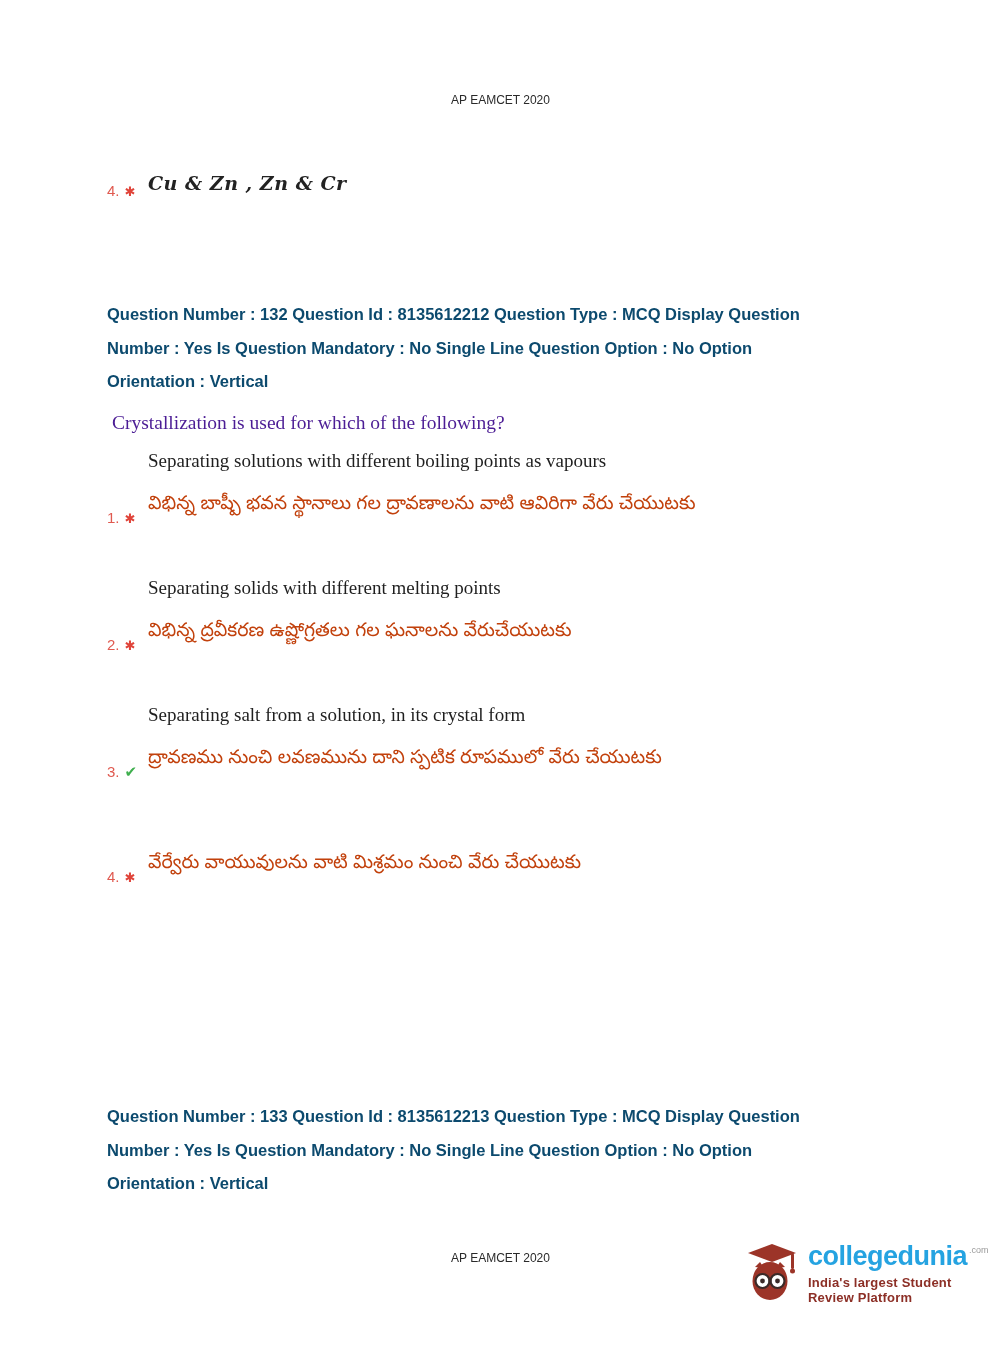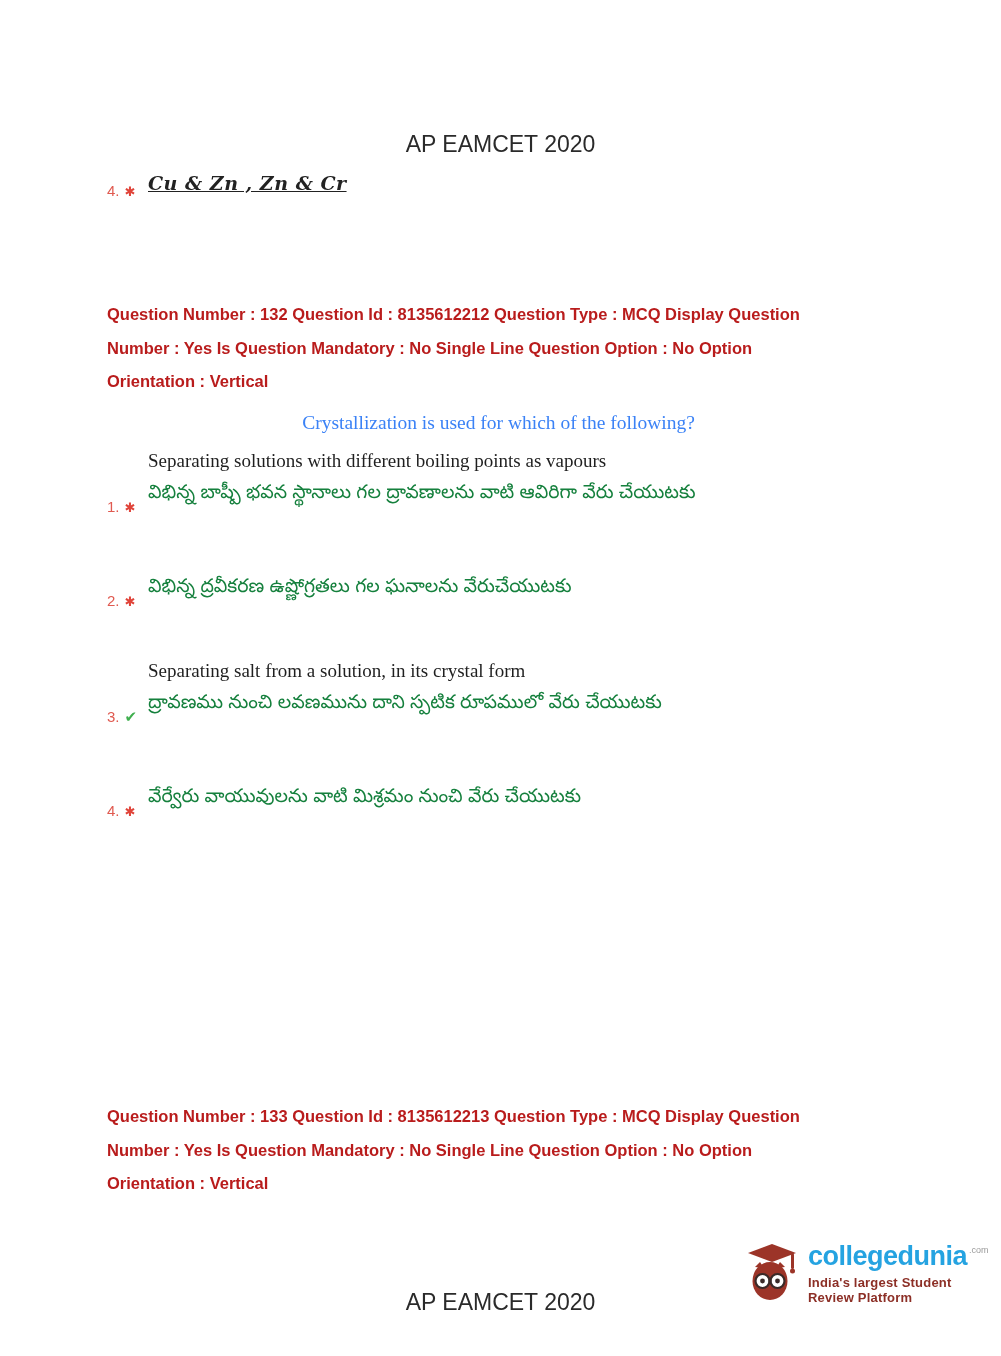--- a/index.html
+++ b/index.html
@@ -7,62 +7,62 @@
   body {
     position:relative;
     background:#ffffff;
     font-family:"Liberation Sans", sans-serif;
     color:#1c1c1c;
     overflow:hidden;
   }
 
   .page-header, .page-footer-title {
     position:absolute; left:0; width:100%;
-    text-align:center; font-size:23px; color:#2a2a2a;margin-top:38px;
+    text-align:center; font-size:12px; color:#2a2a2a;
   }
   .page-header { top:93px; }
   .page-footer-title { top:1251px; }
 
   
   .prev-option {
     position:absolute; top:172px; left:107px;
     display:flex; align-items:flex-start;
   }
   .option-marker { white-space:nowrap; }
   .opt-num { color:#e05a50; font-size:15px; }
   .mark { margin-left:5px; font-size:13px; }
   .mark.wrong { color:#e0443a; }
   .mark.correct { color:#3faf4e; font-size:15px; }
   .prev-option .option-marker { transform:translateY(10px); width:41px; }
   .math-text {
     font-family:"DejaVu Serif", serif;
     font-style:italic; font-weight:600;
-    font-size:19px; color:#222; letter-spacing:0.5px;text-decoration:underline;
+    font-size:19px; color:#222; letter-spacing:0.5px;
   }
 
   
   .q-section { position:absolute; left:107px; width:778px; }
   #q132 { top:298px; }
   #q133 { top:1100px; }
   .meta {
-    font-weight:700; font-size:16.5px; line-height:33.5px; color:#b91c1c;
+    font-weight:700; font-size:16.5px; line-height:33.5px; color:#0c4a6e;
   }
   .q-en {
     margin-top:13px; padding-left:5px;
     font-family:"Liberation Serif", serif;
-    font-size:19.5px; color:#3b82f6;text-align:center;
+    font-size:19.5px; color:#4c1d95;
   }
   .q-te { margin-top:26px; font-size:19px; color:#1f1f1f; }
   .options-label { margin-top:27px; font-weight:700; font-size:16.5px; }
   .options-list { margin-top:16px; }
   .option { display:flex; margin-bottom:59px; }
   .option .option-marker { width:41px; align-self:flex-end; transform:translateY(9px); }
   .option-body { flex:1; }
   .opt-en { font-family:"Liberation Serif", serif; font-size:19px; color:#1f1f1f; }
-  .opt-te { margin-top:9px; font-size:19px; color:#15803d; }
+  .opt-te { margin-top:20px; font-size:19px; color:#c2410c; }
 
   
   .logo { position:absolute; top:1243px; left:746px; display:flex; align-items:flex-end; }
   .logo-icon { width:52px; height:62px; flex:0 0 auto; }
   .logo-text { margin-left:10px; }
   .logo-brand-row { display:flex; align-items:flex-start; }
   .logo-brand {
     font-size:27px; font-weight:700; color:#25a3e1; line-height:1;
     letter-spacing:-0.5px;
   }
@@ -102,20 +102,21 @@
         <div class="opt-en">Separating solutions with different boiling points as vapours</div>
         <div class="opt-te">విభిన్న బాష్పీ భవన స్థానాలు గల ద్రావణాలను వాటి ఆవిరిగా వేరు చేయుటకు</div>
       </div>
     </div>
 
     <div class="option">
       <span class="option-marker">
         <span class="opt-num">2.</span><span class="mark wrong">✱</span>
       </span>
       <div class="option-body">
+        <div class="opt-en">Separating solids with different melting points</div>
         <div class="opt-te">విభిన్న ద్రవీకరణ ఉష్ణోగ్రతలు గల ఘనాలను వేరుచేయుటకు</div>
       </div>
     </div>
 
     <div class="option">
       <span class="option-marker">
         <span class="opt-num">3.</span><span class="mark correct">✔</span>
       </span>
       <div class="option-body">
         <div class="opt-en">Separating salt from a solution, in its crystal form</div>

